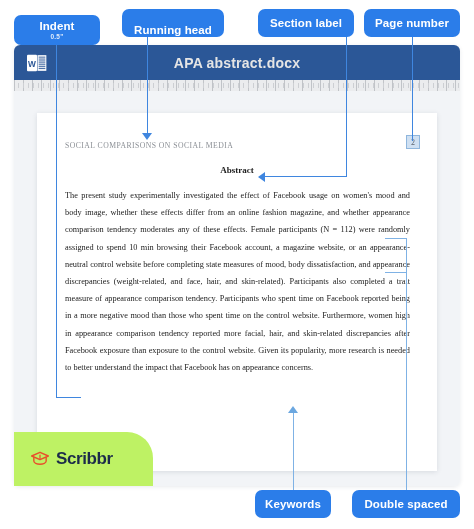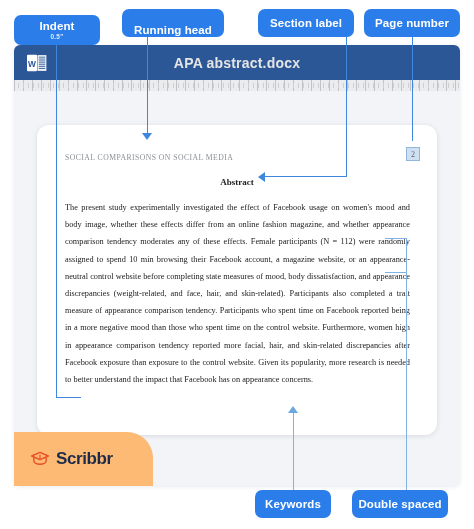--- a/index.html
+++ b/index.html
@@ -150,26 +150,25 @@
     position: absolute;
     left: 0;
     top: 46px;
     width: 100%;
     bottom: 0;
     background: #f2f4f7;
   }
   .page {
     position: absolute;
     left: 23px;
-    top: 34px;
+    top: 22px;
     width: 400px;
-    height: 310px;
+    height: 358px;
     background: #ffffff;
     box-shadow: 0 1px 5px rgba(40,55,80,0.13);
-    border-radius: 12px;
   }
 
   .runhead {
     position: absolute;
     left: 28px;
     top: 28px;
     font-family: "Liberation Serif", serif;
     font-size: 7.7px;
     color: #8b8f95;
     letter-spacing: 0.45px;
@@ -236,21 +235,21 @@
   }
   .kw-label { font-style: italic; }
 
   
   .footer {
     position: absolute;
     left: 14px;
     top: 432px;
     width: 139px;
     height: 54px;
-    background: #fdba74;
+    background: #bef264;
     border-top-right-radius: 26px;
     z-index: 20;
     display: flex;
     align-items: center;
     padding-left: 16px;
     box-sizing: border-box;
   }
   .logo-mark { width: 20px; height: 20px; margin-right: 6px; flex: none; }
   .logo-text {
     font-size: 17px;
@@ -287,21 +286,21 @@
   </div>
 
   <div class="pill" style="left:364px; top:9px; width:96px; height:28px;">
     <span>Page number</span>
   </div>
 
   <div class="pill" style="left:255px; top:490px; width:76px; height:28px;">
     <span>Keywords</span>
   </div>
 
-  <div class="pill" style="left:352px; top:490px; width:96px; height:28px;">
+  <div class="pill" style="left:352px; top:490px; width:108px; height:28px;">
     <span>Double spaced</span>
   </div>
 
   <div class="conn conn-v" style="left:56px; top:38px; height:360px;"></div>
   <div class="conn conn-h" style="left:56px; top:397px; width:25px;"></div>
 
   <div class="conn conn-v" style="left:147px; top:37px; height:98px;"></div>
   <div class="arrow-down" style="left:142px; top:133px;"></div>
 
   <div class="conn conn-v" style="left:346px; top:37px; height:139px;"></div>

